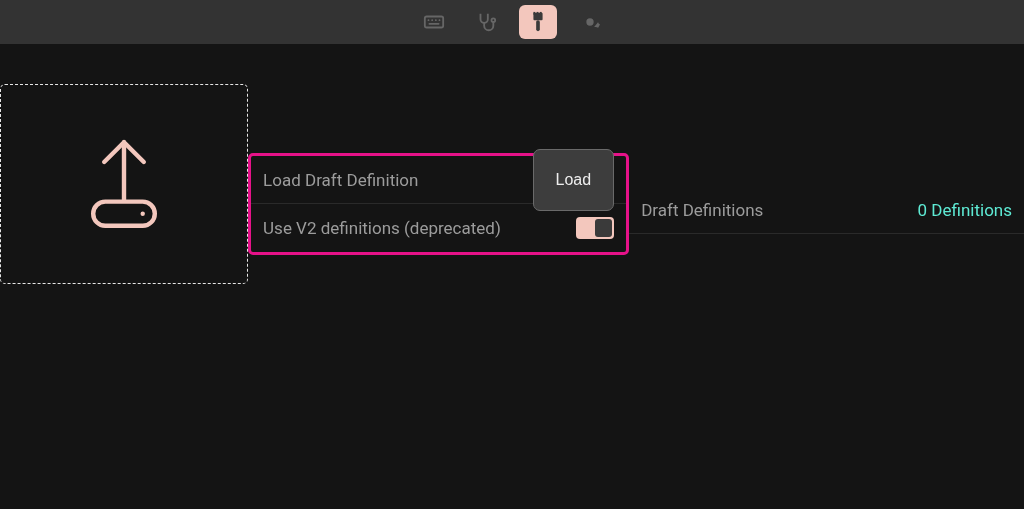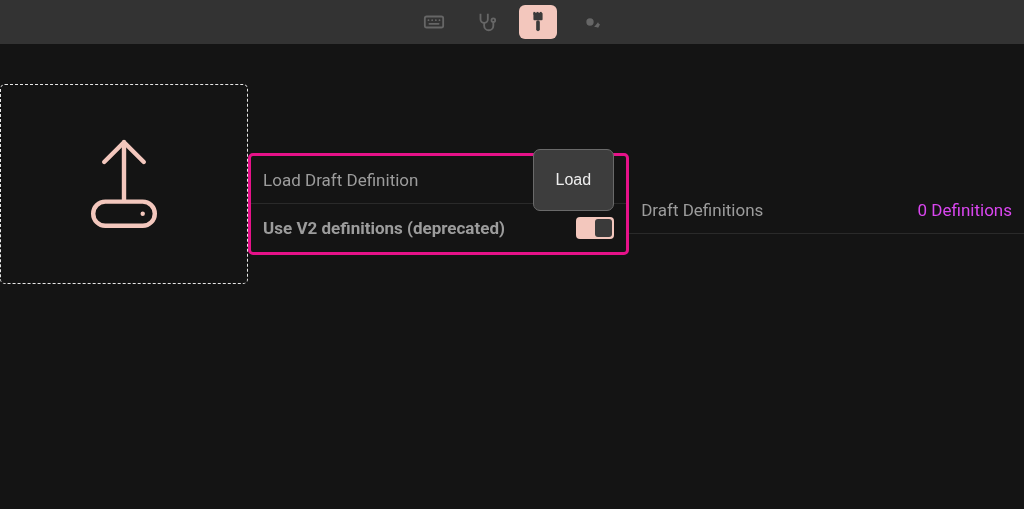--- a/index.html
+++ b/index.html
@@ -71,21 +71,21 @@
   .row {
     height: 48px;
     display: flex;
     align-items: center;
     justify-content: space-between;
     padding: 0 12px 0 12px;
     border-bottom: 1px solid #2a2a2a;
     font-size: 17px;
     color: #9c9c9c;
   }
-  .row:last-child { border-bottom: none; font-weight: bold; }
+  .row:last-child { border-bottom: none; }
   .row .label { flex: 1; }
 
   .load-btn {
     background: #3d3d3d;
     border: 1px solid #6a6a6a;
     color: #eee;
     font-size: 16px;
     padding: 21px 22px;
     border-radius: 7px;
     cursor: pointer;
@@ -114,21 +114,21 @@
     height: 48px;
     display: flex;
     align-items: center;
     justify-content: space-between;
     padding: 0 12px;
     font-size: 17px;
     color: #9c9c9c;
     border-bottom: 1px solid #2a2a2a;
     margin-top: 12px;
   }
-  .count-text { color: #d946ef; }
+  .count-text { color: #5eead4; }
 </style>
 </head>
 <body>
 
 <div class="tabbar">
   <div class="tab-btn">
     <svg viewBox="0 0 24 24" fill="none" stroke="currentColor" stroke-width="2">
       <rect x="2" y="6" width="20" height="12" rx="2"></rect>
       <line x1="6" y1="10" x2="6" y2="10" stroke-linecap="round"></line>
       <line x1="10" y1="10" x2="10" y2="10" stroke-linecap="round"></line>

